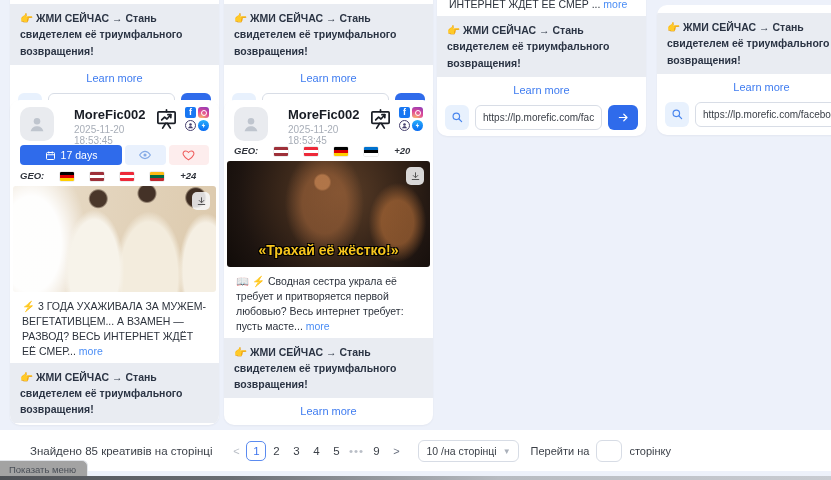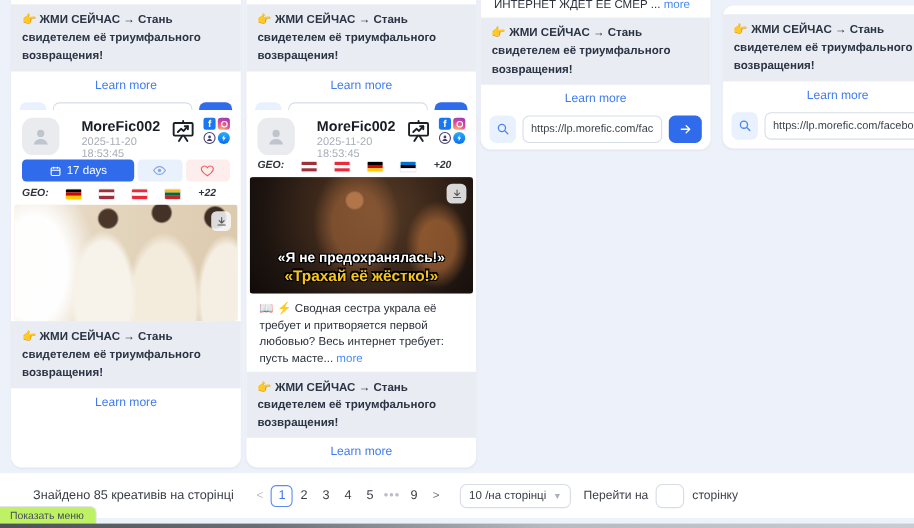--- a/index.html
+++ b/index.html
@@ -119,21 +119,21 @@
   .pg-active { border:1px solid #5b8bf0; border-radius:5px; color:#3f75ee; background:#fff; }
   .pg-dots { color:#b9bec6; letter-spacing:1px; }
   .pg-size { margin-left:12px; height:22px; border:1px solid #d7dce5; border-radius:6px; background:#fff;
              display:flex; align-items:center; gap:6px; padding:0 7px; font-size:10.5px; cursor:pointer; }
   .pg-size .chev { color:#aab0ba; font-size:8px; }
   .pg-goto { margin-left:12px; font-size:11px; }
   .pg-goto-input { width:26px; height:22px; border:1px solid #d7dce5; border-radius:6px; margin:0 7px;
                    outline:none; text-align:center; font-size:11px; }
   .menu-tip {
     position:absolute; left:0; top:460px; height:17px; padding:3px 11px 0 9px;
-    background:#bef264; border:1px solid #e2e5ea; border-left:none; border-bottom:none;
+    background:#a3a3a3; border:1px solid #e2e5ea; border-left:none; border-bottom:none;
     border-radius:0 6px 0 0; font-size:9.5px; color:#4a4f57; cursor:pointer;
   }
   .bottom-strip { position:absolute; left:0; bottom:0; width:831px; height:4px;
     background:linear-gradient(90deg,#4e5156 0%, #6a6e74 28%, #b7bbc1 60%, #c9ccd2 100%); }
 </style>
 </head>
 <body>
 
 <svg width="0" height="0" style="position:absolute">
   <defs>
@@ -264,28 +264,33 @@
     <span class="flag">
         <div style="flex: 1 1 0%; background: rgb(237, 41, 57);"></div>
         <div style="flex: 1 1 0%; background: rgb(255, 255, 255);"></div>
         <div style="flex: 1 1 0%; background: rgb(237, 41, 57);"></div>
       </span>
     <span class="flag">
         <div style="flex: 1 1 0%; background: rgb(253, 185, 19);"></div>
         <div style="flex: 1 1 0%; background: rgb(0, 106, 68);"></div>
         <div style="flex: 1 1 0%; background: rgb(193, 39, 45);"></div>
       </span>
-    <span class="geomore">+22</span>
+    <span class="geomore">+24</span>
   </div>
   <div class="creative-img img1">
     <div class="img-dl">
         <svg width="11" height="11" viewBox="0 0 22 22">
           <use href="#i-down-dark"></use>
         </svg>
       </div>
+  </div>
+  <div class="desc">
+    <span class="bolt">⚡</span>
+    <span>3 ГОДА УХАЖИВАЛА ЗА МУЖЕМ-ВЕГЕТАТИВЦЕМ... А ВЗАМЕН — РАЗВОД? ВЕСЬ ИНТЕРНЕТ ЖДЁТ ЕЁ СМЕР...</span>
+    <span class="more">more</span>
   </div>
   <div class="band"><span>👉 ЖМИ СЕЙЧАС → Стань свидетелем её триумфального возвращения!</span></div>
   <div class="learn">Learn more</div>
 
 </div>
 
 <div class="card" style="left:224px; top:-12px;">
   <div class="remnant"></div>
   <div class="band"><span>👉 ЖМИ СЕЙЧАС → Стань свидетелем её триумфального возвращения!</span></div>
   <div class="learn">Learn more</div>
@@ -359,21 +364,20 @@
       </span>
     <span class="geomore">+20</span>
   </div>
   <div class="creative-img img2">
     <div class="img-dl">
         <svg width="11" height="11" viewBox="0 0 22 22">
           <use href="#i-down-dark"></use>
         </svg>
       </div>
     <div class="overlay">
-      <div class="ovl1">«Я не предохранялась!»</div>
       <div class="ovl2">«Трахай её жёстко!»</div>
     </div>
   </div>
   <div class="desc">
     <span class="bolt">📖 ⚡</span>
     <span>Сводная сестра украла её требует и притворяется первой любовью? Весь интернет требует: пусть масте...</span>
     <span class="more">more</span>
   </div>
   <div class="band"><span>👉 ЖМИ СЕЙЧАС → Стань свидетелем её триумфального возвращения!</span></div>
   <div class="learn">Learn more</div>

